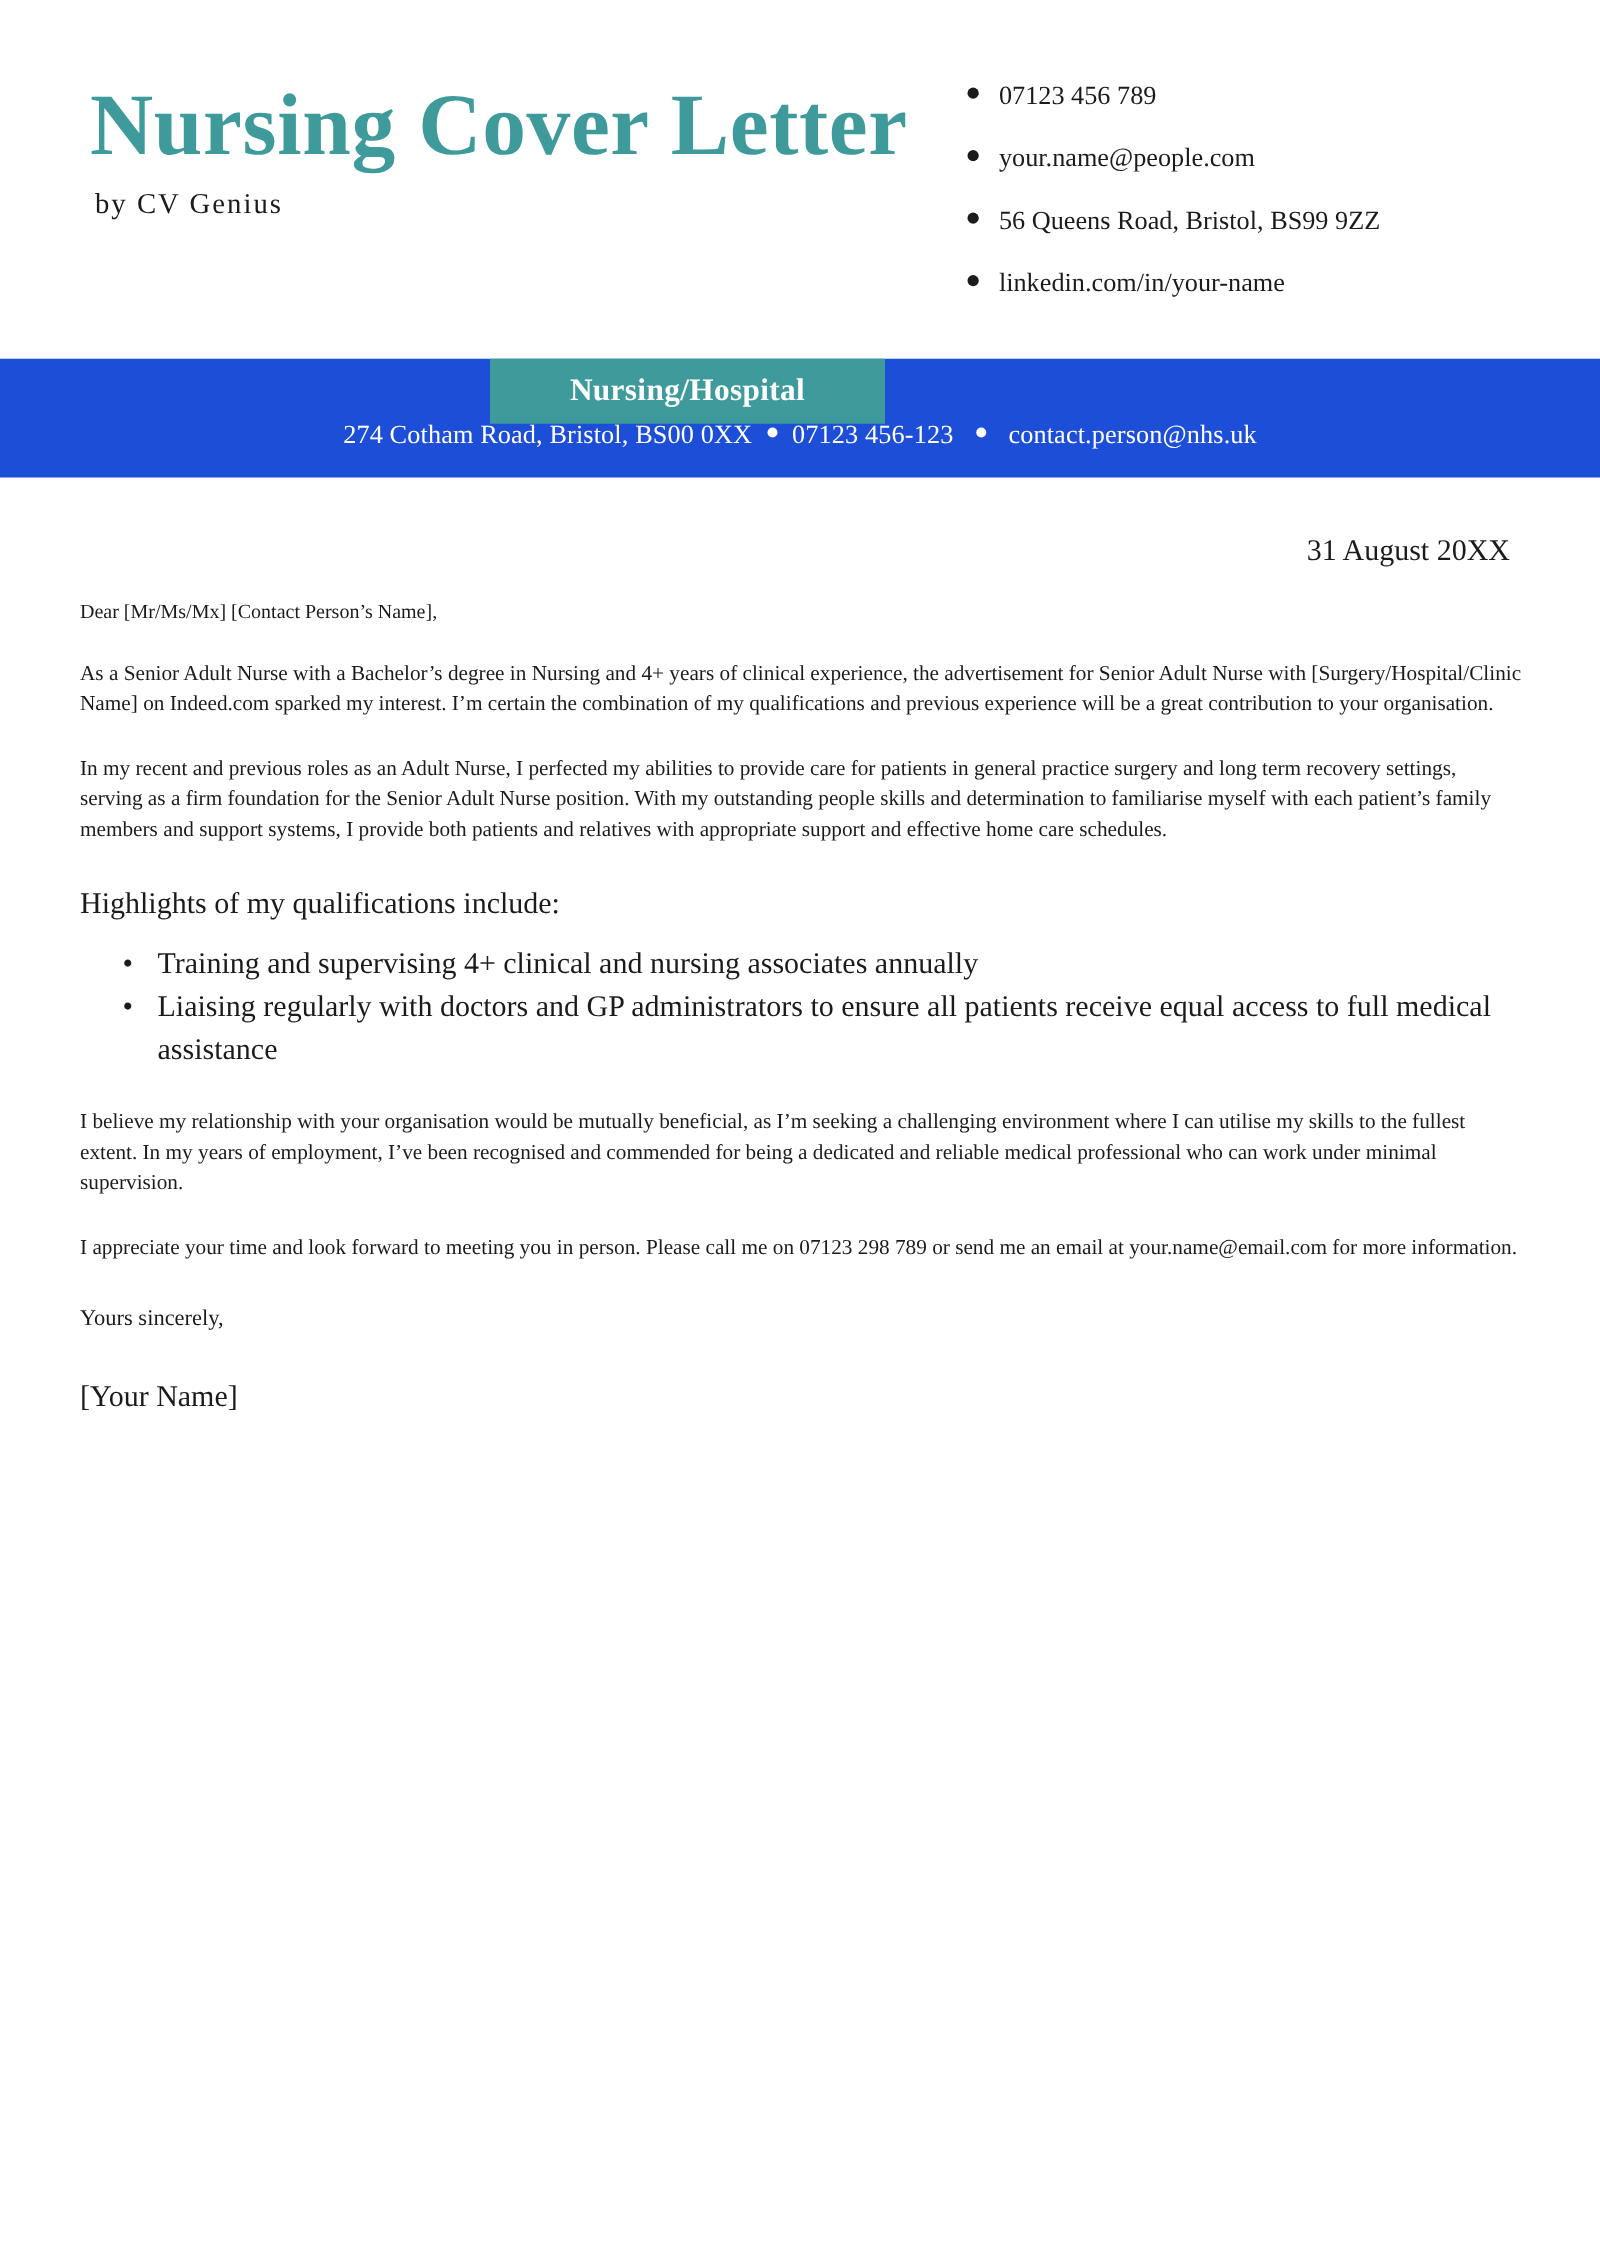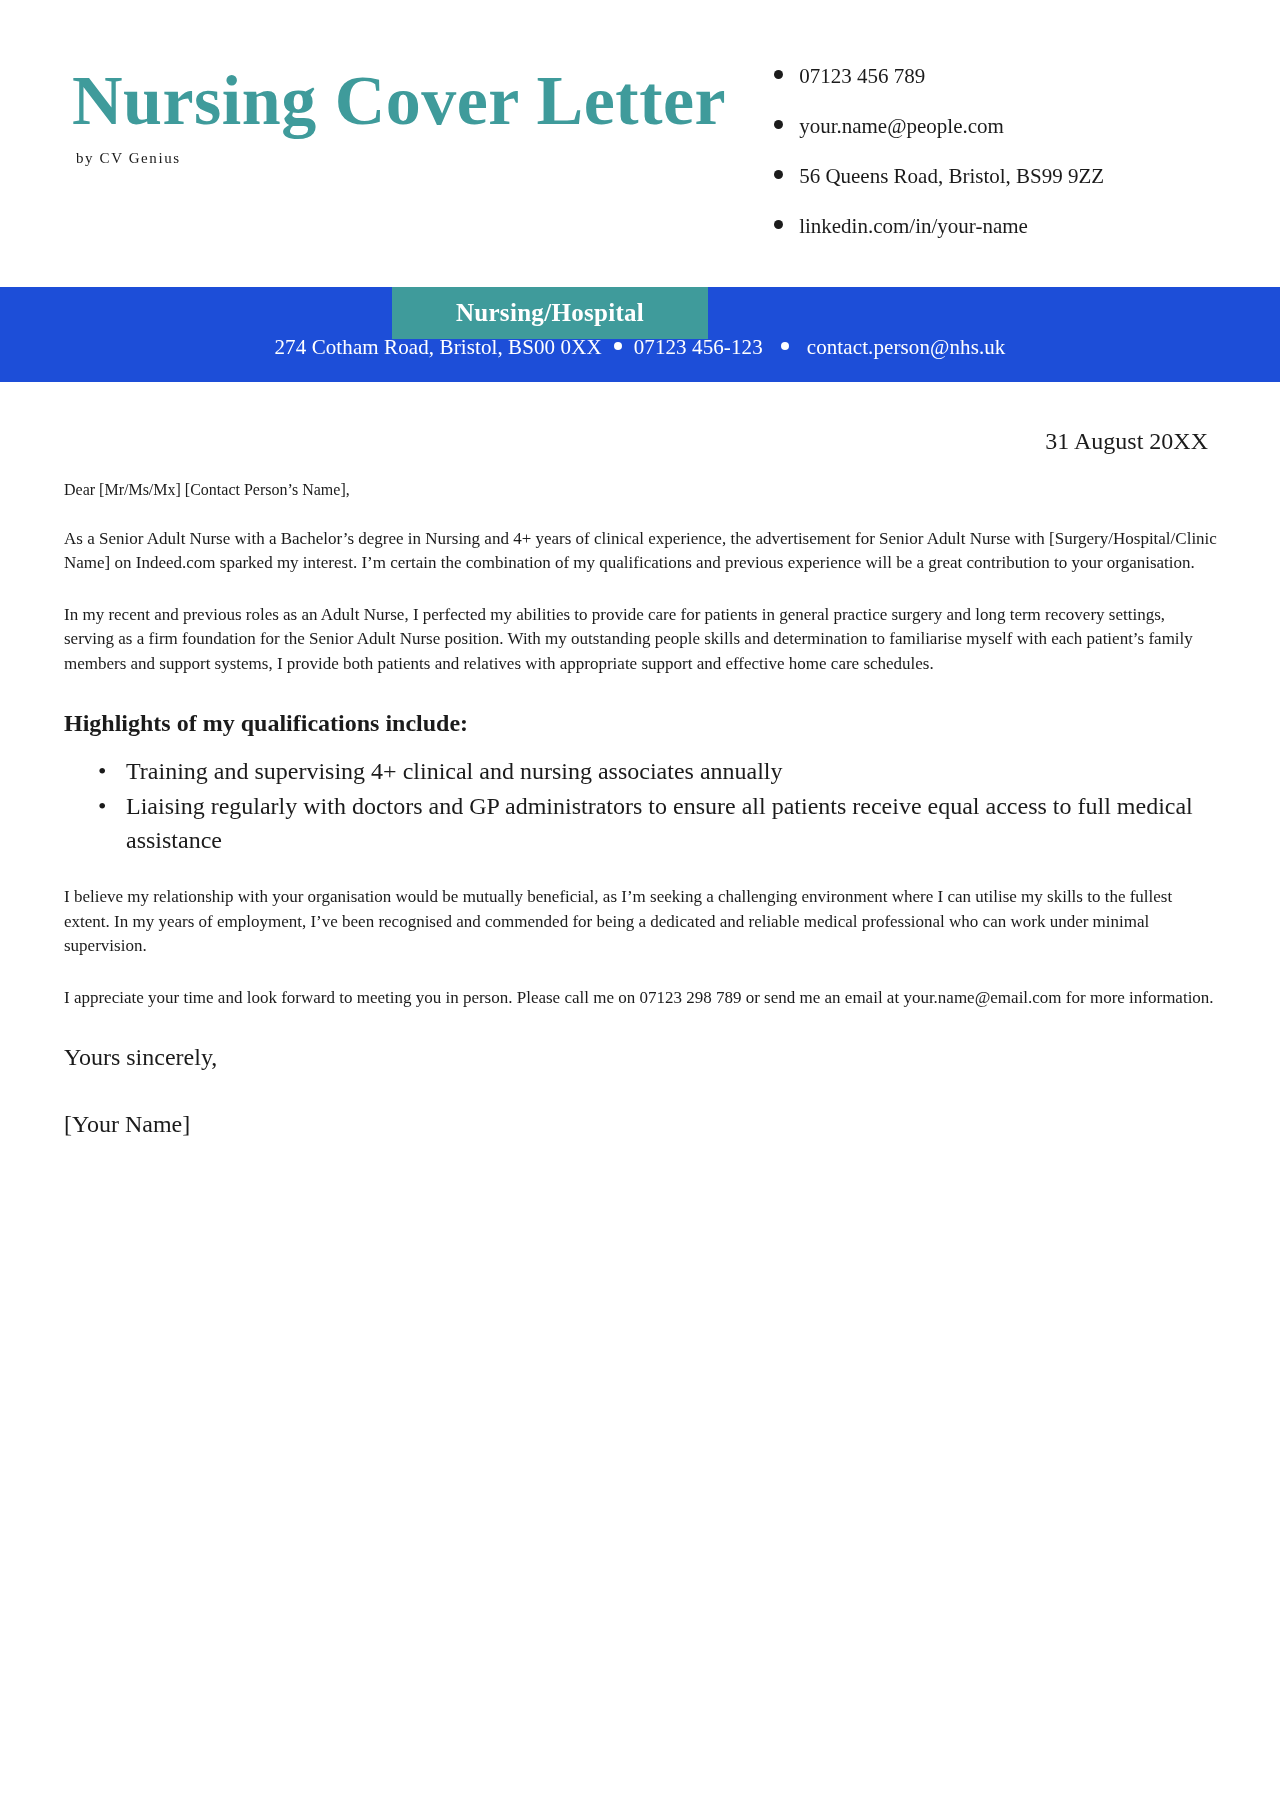--- a/index.html
+++ b/index.html
@@ -30,21 +30,21 @@
   .doc-title {
     font-size: 70px;
     font-weight: bold;
     color: #3f9b9b;
     line-height: 1.05;
     letter-spacing: 0.5px;
     margin: 0;
     white-space: nowrap;
   }
   .doc-subtitle {
-    font-size: 15px;
+    font-size: 23px;
     color: #1b1b1b;
     letter-spacing: 1.6px;
     margin-top: 12px;
     padding-left: 4px;
   }
 
   .header-right {
     flex: 1 1 auto;
     padding-left: 48px;
     padding-top: 8px;
@@ -144,21 +144,21 @@
     margin-top: 26px;
   }
   .para {
     font-size: 17px;
     line-height: 1.42;
     margin-top: 28px;
     text-align: left;
   }
   .highlights-heading {
     font-size: 24px;
-    font-weight: bold;
+    font-weight: normal;
     margin-top: 34px;
   }
   .highlight-list {
     margin: 18px 0 0 0;
     padding: 0;
     list-style: none;
   }
   .highlight-item {
     display: flex;
     font-size: 24px;
@@ -167,21 +167,21 @@
     padding-left: 34px;
   }
   .highlight-bullet {
     flex: 0 0 auto;
     width: 28px;
     font-size: 24px;
     line-height: 1.4;
   }
   .highlight-text { flex: 1 1 auto; }
   .closing {
-    font-size: 24px;
+    font-size: 18px;
     margin-top: 34px;
   }
   .signature {
     font-size: 24px;
     margin-top: 40px;
   }
 </style>
 </head>
 <body>
 

